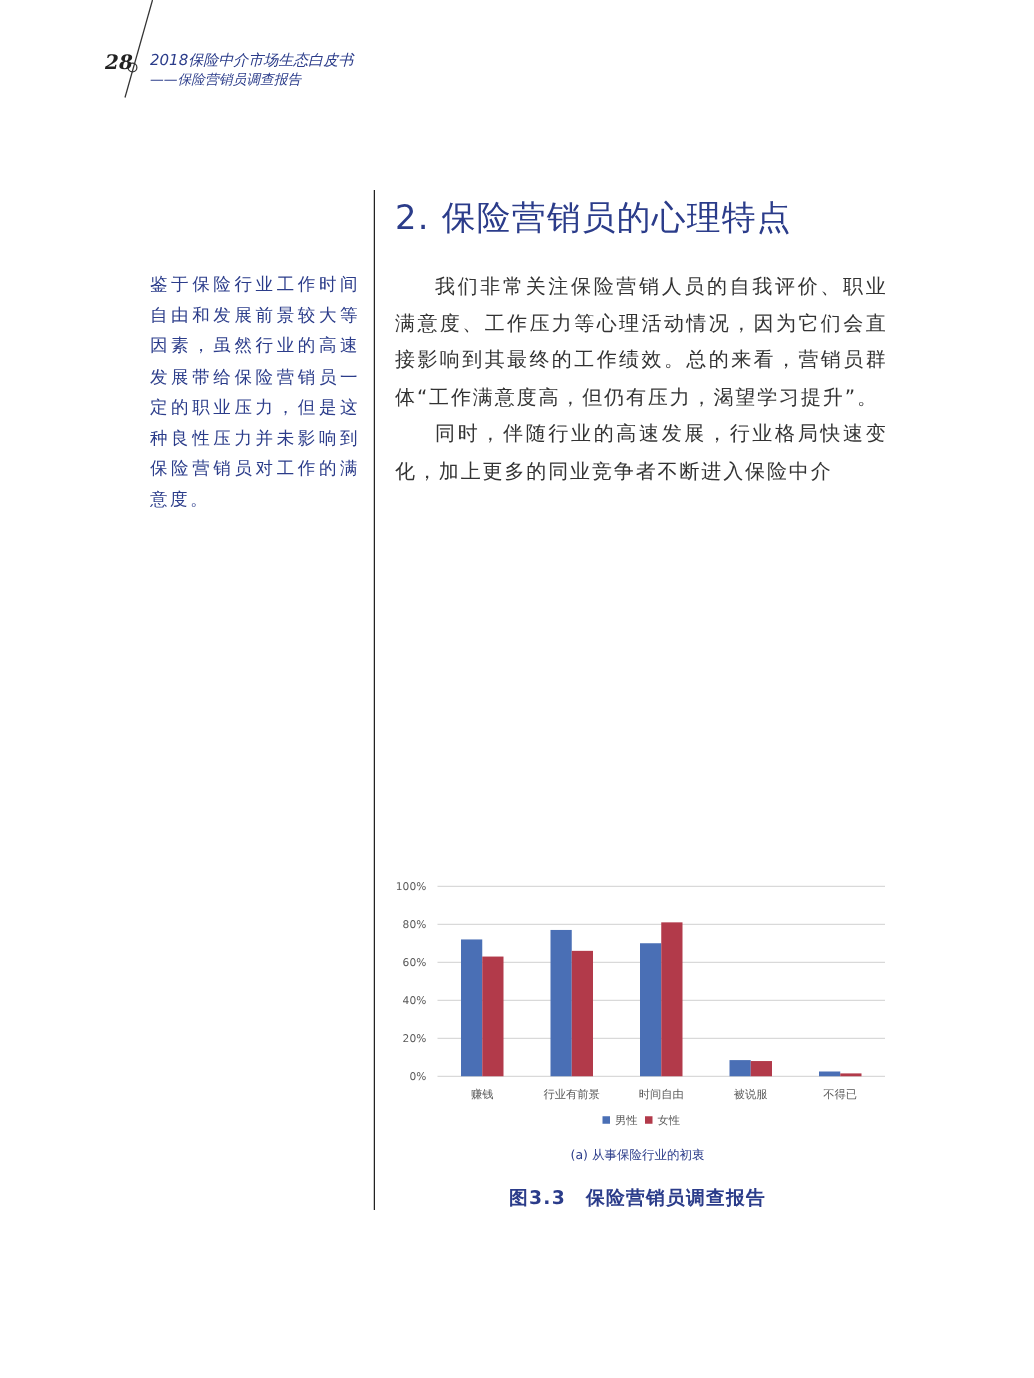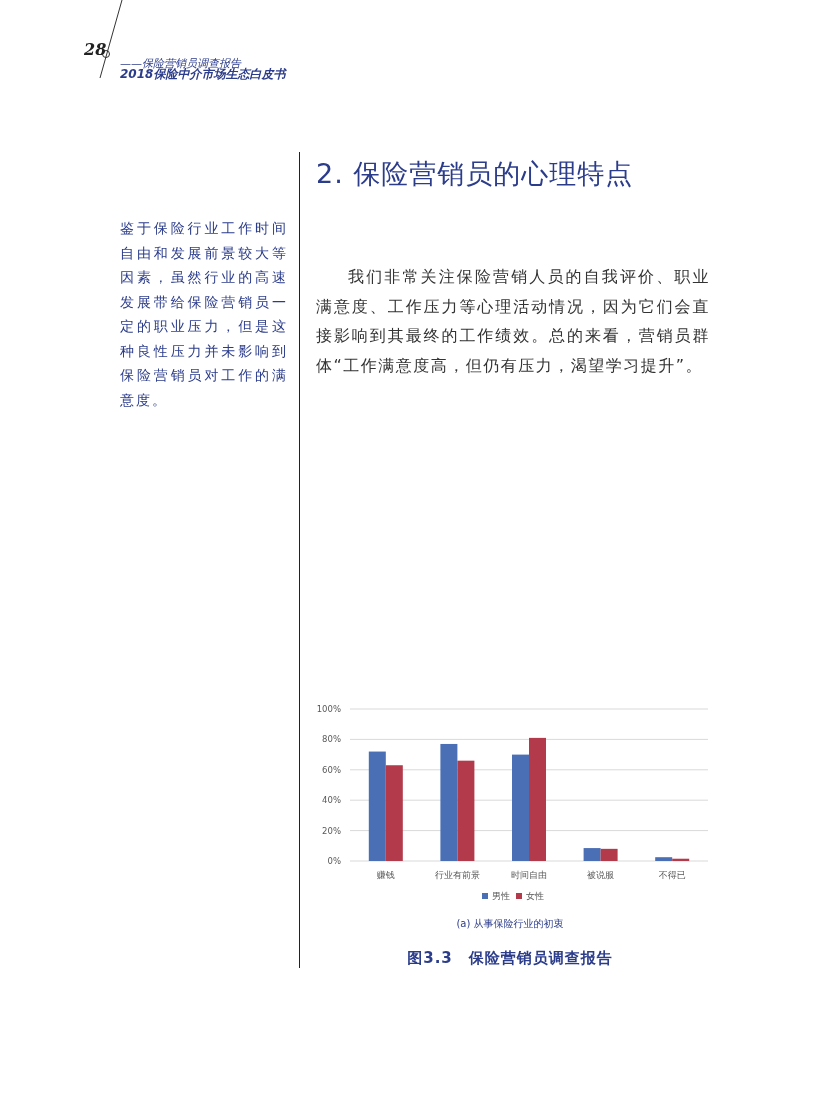--- a/index.html
+++ b/index.html
@@ -1,25 +1,25 @@
 <!DOCTYPE html>
 <html><head>
 <meta charset="utf-8">
 <style>
   html, body { margin:0; padding:0; }
   body { width:827px; height:1102px; background:#ffffff; position:relative; overflow:hidden;
          font-family:"DejaVu Sans", sans-serif; color:#333; }
   .page-num { position:absolute; left:84px; top:40px; font-family:"DejaVu Serif", serif; font-style:italic; font-weight:bold; font-size:16px; color:#222; }
   .slash-line { position:absolute; left:0; top:0; }
-  .header-title { position:absolute; left:120px; top:40px; font-size:12px; font-weight:bold; font-style:italic; color:#2b3c8a;margin-top:26px; }
+  .header-title { position:absolute; left:120px; top:40px; font-size:12px; font-weight:normal; font-style:italic; color:#2b3c8a; }
   .header-sub { position:absolute; left:120px; top:56px; font-size:11px; font-weight:normal; font-style:italic; color:#2b3c8a; }
   .vline { position:absolute; left:299px; top:152px; width:1px; height:816px; background:#222; }
   .section-title { position:absolute; left:316px; top:156px; font-size:27px; color:#2b3c8a; letter-spacing:1px; }
   .sidebar-note { position:absolute; left:120px; top:216px; width:168px; font-size:14px; line-height:24.5px; color:#2b3c8a; letter-spacing:2px; text-align:justify; }
-  .body-text { position:absolute; left:316px; top:214px; width:394px; font-size:16px; line-height:29.5px; color:#333; text-align:justify; letter-spacing:1.5px;margin-top:48px; }
+  .body-text { position:absolute; left:316px; top:214px; width:394px; font-size:16px; line-height:29.5px; color:#333; text-align:justify; letter-spacing:1.5px; }
   .body-text p { margin:0; text-indent:2em; }
   .chart { position:absolute; left:300px; top:695px; width:420px; height:215px; }
   .chart svg text { font-family:"DejaVu Sans", sans-serif; }
   .caption-a { position:absolute; left:300px; top:917px; width:420px; text-align:center; font-size:10px; color:#2b3c8a; }
   .caption-fig { position:absolute; left:300px; top:949px; width:420px; text-align:center; font-size:15px; color:#2b3c8a; font-weight:bold; letter-spacing:1px; }
 </style>
 </head>
 <body>
 
 <svg class="slash-line" width="140" height="90">
@@ -31,20 +31,21 @@
 <div class="header-sub">——保险营销员调查报告</div>
 
 <div class="vline"></div>
 
 <div class="section-title">2. 保险营销员的心理特点</div>
 
 <div class="sidebar-note">鉴于保险行业工作时间自由和发展前景较大等因素，虽然行业的高速发展带给保险营销员一定的职业压力，但是这种良性压力并未影响到保险营销员对工作的满意度。</div>
 
 <div class="body-text">
   <p>我们非常关注保险营销人员的自我评价、职业满意度、工作压力等心理活动情况，因为它们会直接影响到其最终的工作绩效。总的来看，营销员群体“工作满意度高，但仍有压力，渴望学习提升”。</p>
+  <p>同时，伴随行业的高速发展，行业格局快速变化，加上更多的同业竞争者不断进入保险中介</p>
 </div>
 
 <div class="chart">
   <svg id="chart-svg" width="420" height="215">
       <line x1="50" y1="166" x2="408" y2="166" stroke="#d9d9d9" stroke-width="1"></line>
       <text x="41" y="169" font-size="8.5" fill="#595959" text-anchor="end">0%</text>
       <line x1="50" y1="135.6" x2="408" y2="135.6" stroke="#d9d9d9" stroke-width="1"></line>
       <text x="41" y="138.6" font-size="8.5" fill="#595959" text-anchor="end">20%</text>
       <line x1="50" y1="105.19999999999999" x2="408" y2="105.19999999999999" stroke="#d9d9d9" stroke-width="1"></line>
       <text x="41" y="108.19999999999999" font-size="8.5" fill="#595959" text-anchor="end">40%</text>

